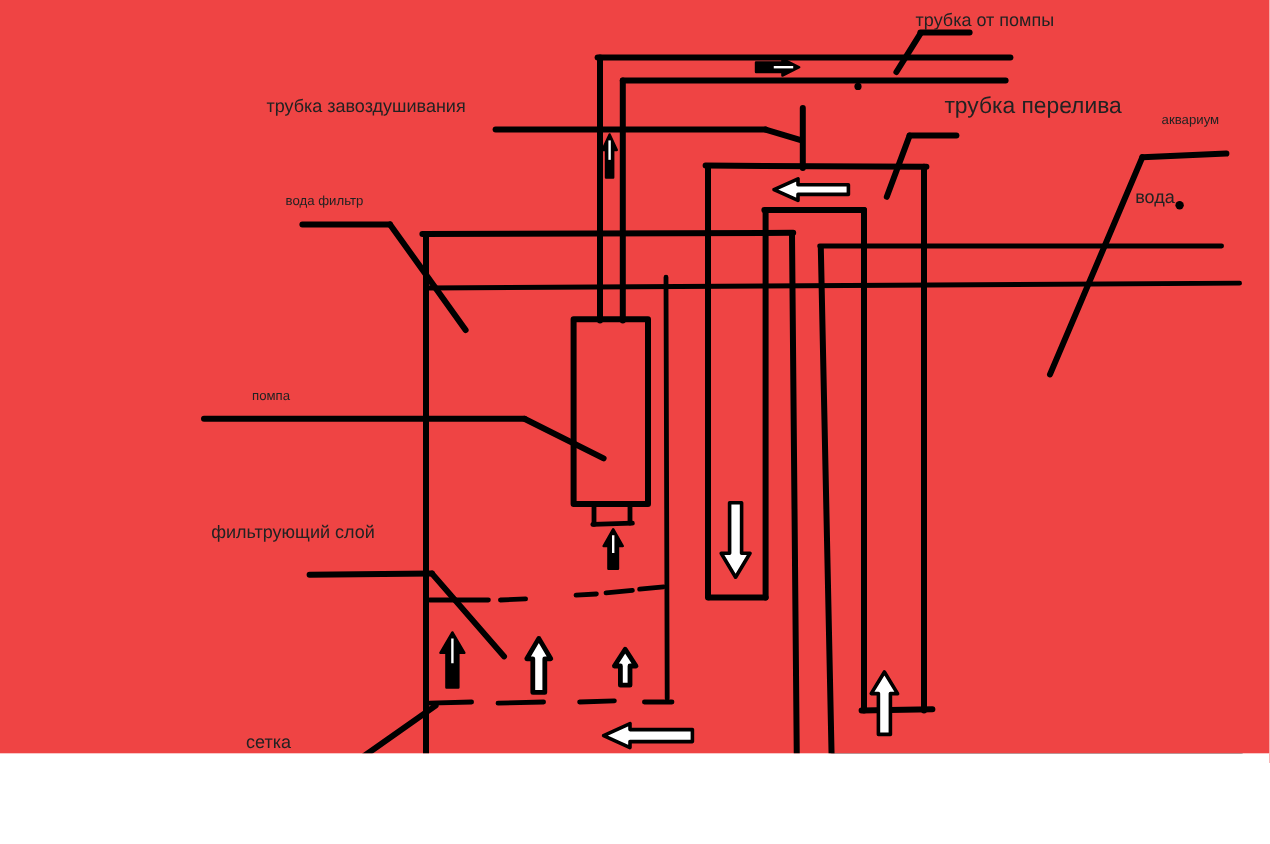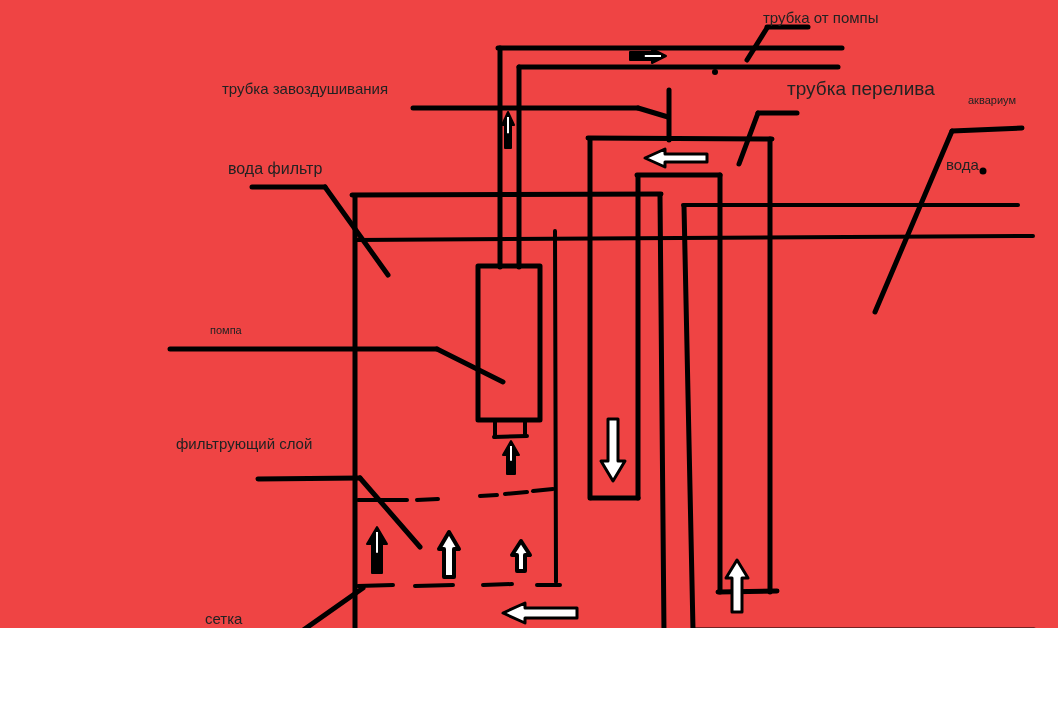--- a/index.html
+++ b/index.html
@@ -92,18 +92,18 @@
       <polygon points="503,613 525,603 525,608 577,608 577,618 525,618 525,623" fill="#ffffff" stroke="#000000" stroke-width="3" stroke-linejoin="round"></polygon>
       <circle cx="715" cy="72" r="3" fill="#000000"></circle>
       <circle cx="983" cy="171" r="3.5" fill="#000000"></circle>
     </svg>
   <div id="labels">
       <div class="diagram-label" style="left: 763px; top: 10px; font-size: 15px; color: rgb(34, 34, 34);">трубка от помпы</div>
       <div class="diagram-label" style="left: 222px; top: 81px; font-size: 15px; color: rgb(34, 34, 34); text-align: right;">трубка завоздушивания</div>
       <div class="diagram-label" style="left: 787px; top: 81px; font-size: 19px; color: rgb(34, 34, 34);">трубка перелива</div>
       <div class="diagram-label" style="left: 944px; top: 93px; font-size: 11px; color: rgb(34, 34, 34); margin-left: 24px;">аквариум</div>
       <div class="diagram-label" style="left: 946px; top: 113px; font-size: 15px; color: rgb(34, 34, 34); margin-top: 44px;">вода</div>
-      <div class="diagram-label" style="left: 228px; top: 161px; font-size: 16px; color: rgb(34, 34, 34);">вода фильтр</div>
+      <div class="diagram-label" style="left: 238px; top: 161px; font-size: 11px; color: rgb(34, 34, 34);">вода фильтр</div>
       <div class="diagram-label" style="left: 210px; top: 323px; font-size: 11px; color: rgb(34, 34, 34);">помпа</div>
       <div class="diagram-label" style="left: 176px; top: 436px; font-size: 15px; color: rgb(34, 34, 34);">фильтрующий слой</div>
       <div class="diagram-label" style="left: 205px; top: 611px; font-size: 15px; color: rgb(34, 34, 34); text-align: center;">сетка</div>
     </div>
 </div>
 
 </body></html>

